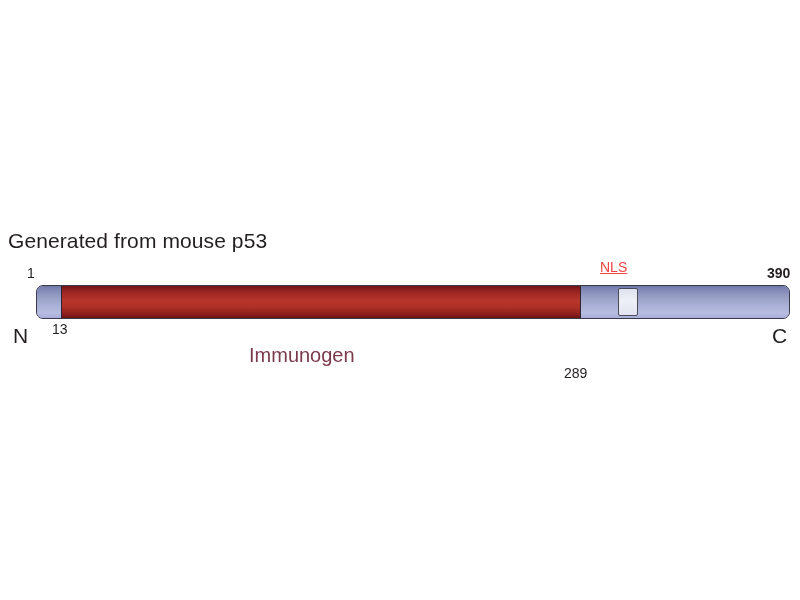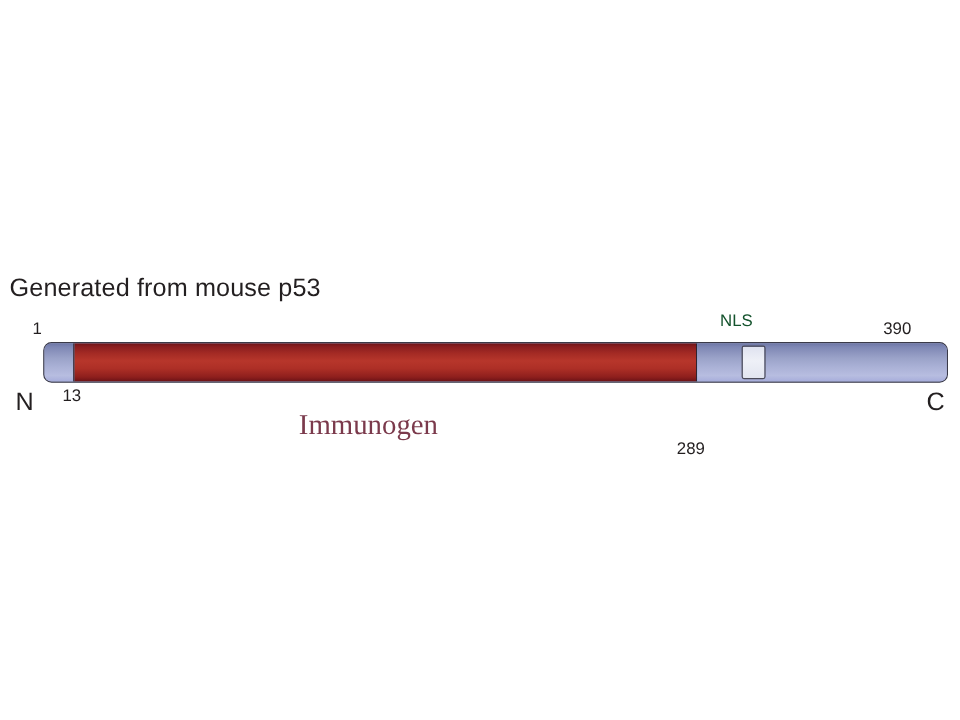--- a/index.html
+++ b/index.html
@@ -105,36 +105,36 @@
     font-size: 21px;
     line-height: 23px;
     color: #231f20;
     white-space: nowrap;
   }
 
   .feature-label {
     position: absolute;
     font-size: 14px;
     line-height: 16px;
-    color: #14532d;
+    color: #ef4444;
     white-space: nowrap;
+    text-decoration: underline;
   }
 
   .region-label {
     position: absolute;
-    font-size: 24px;
+    font-size: 20px;
     line-height: 23px;
     color: #7b3a4c;
     white-space: nowrap;
-    font-family: Liberation Serif, serif;
   }
 
   
   #label-start      { left: 27px;  top: 265px; }
-  #label-end        { left: 736px; top: 265px; }
+  #label-end        { left: 767px; top: 265px; font-weight: bold; }
   #label-immuno-s   { left: 52px;  top: 321px; }
   #label-immuno-e   { left: 564px; top: 321px; margin-top: 44px; }
   #label-nterm      { left: 13px;  top: 324px; }
   #label-cterm      { left: 772px; top: 324px; }
   #label-nls        { left: 600px; top: 259px; }
   #label-immunogen  { left: 249px; top: 344px; }
 </style>
 </head>
 <body>
 

